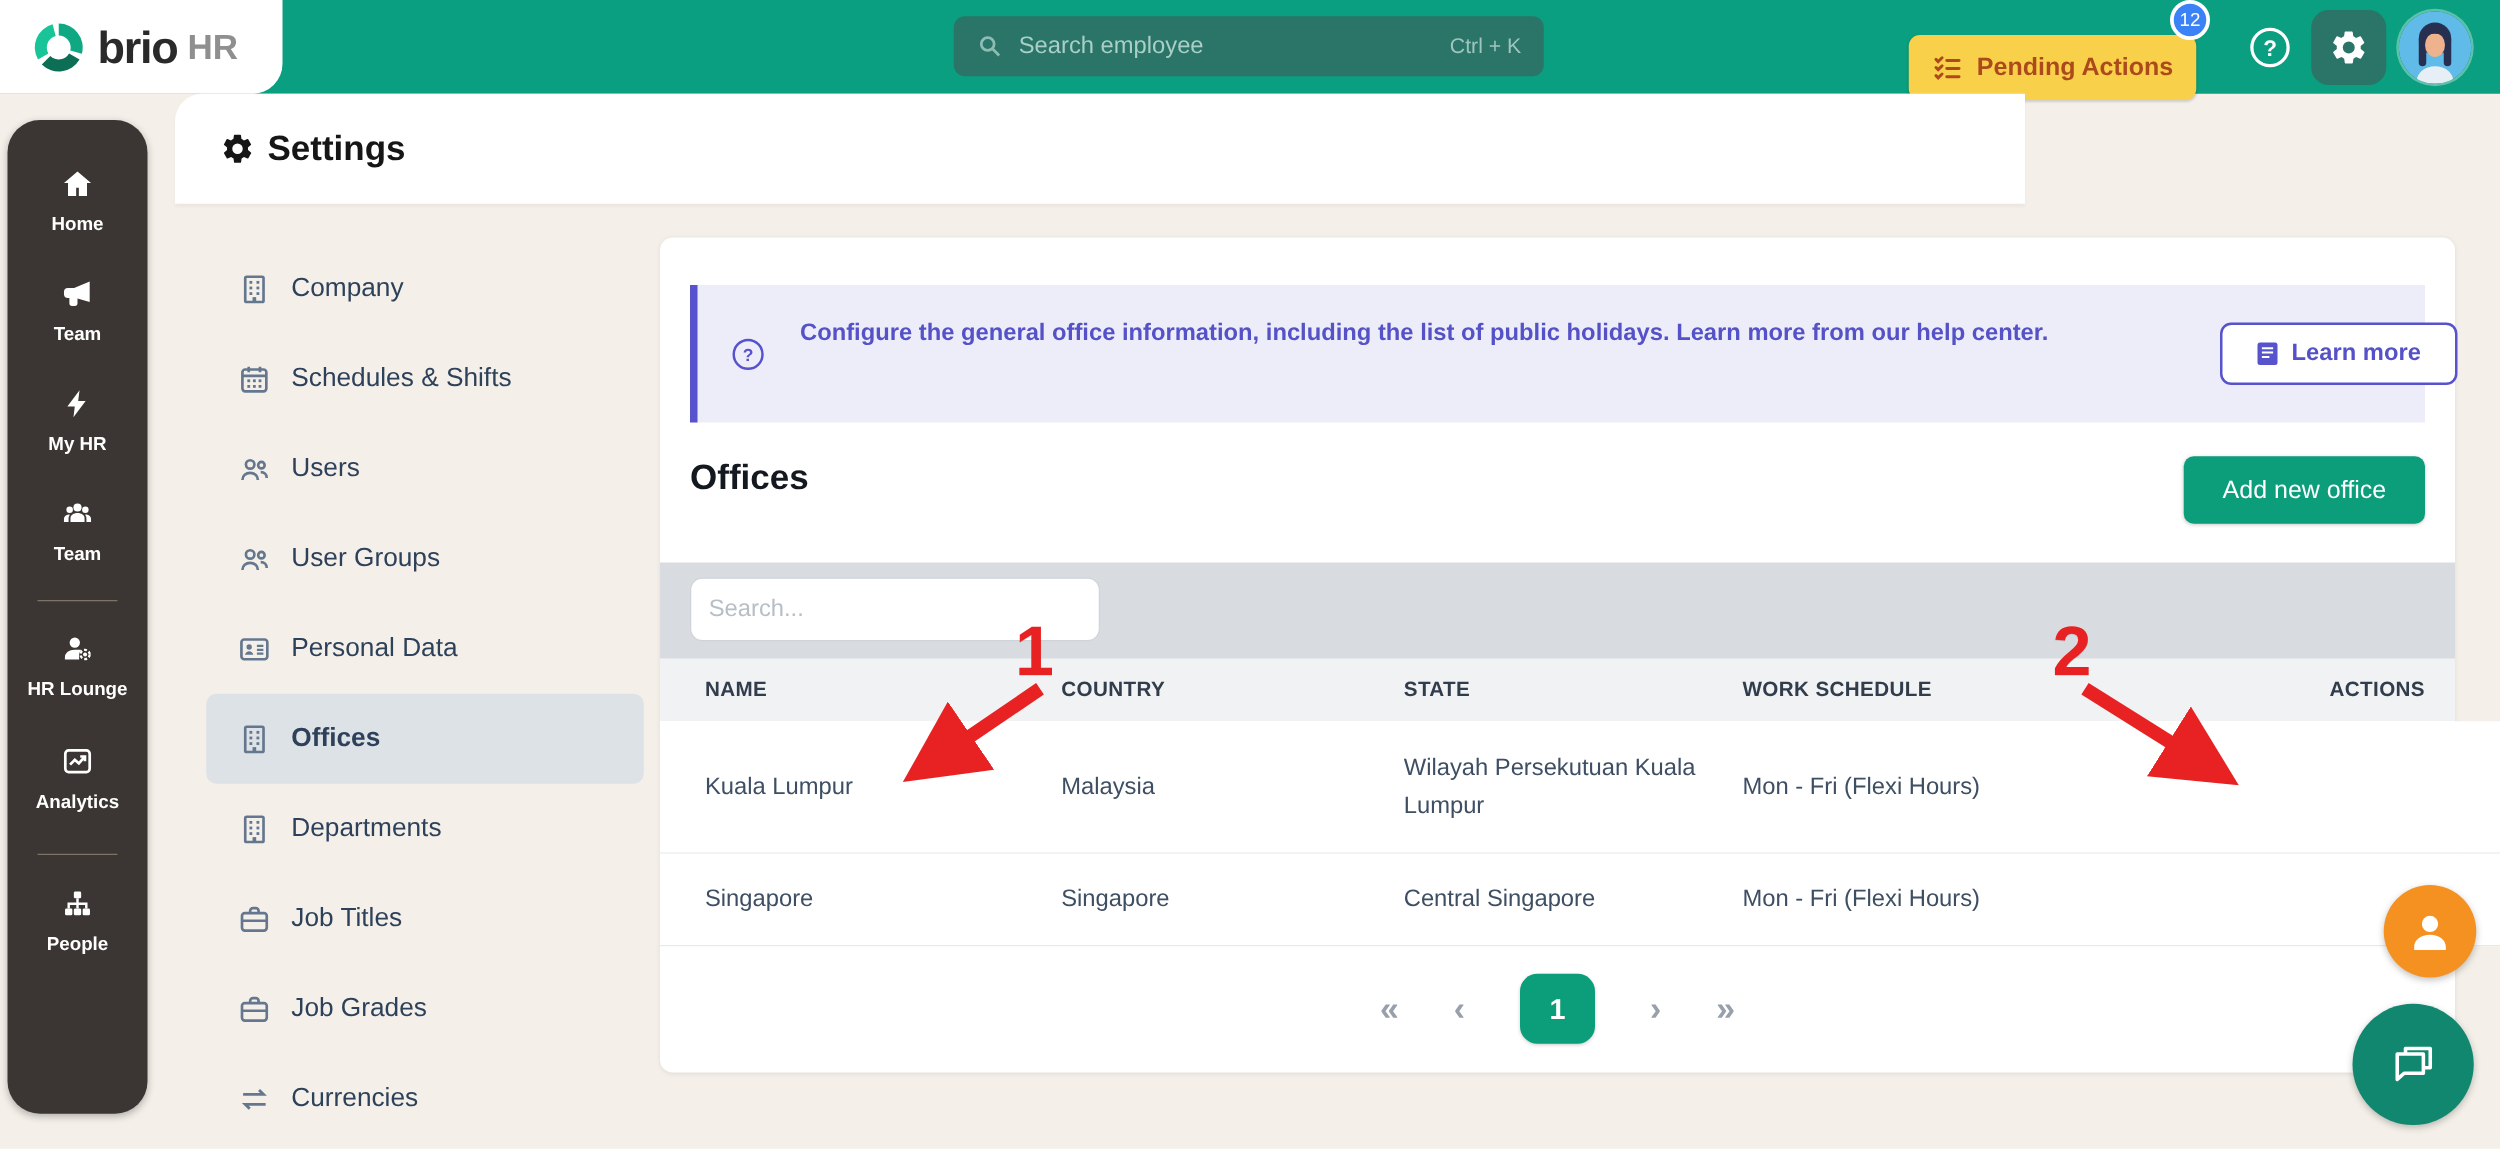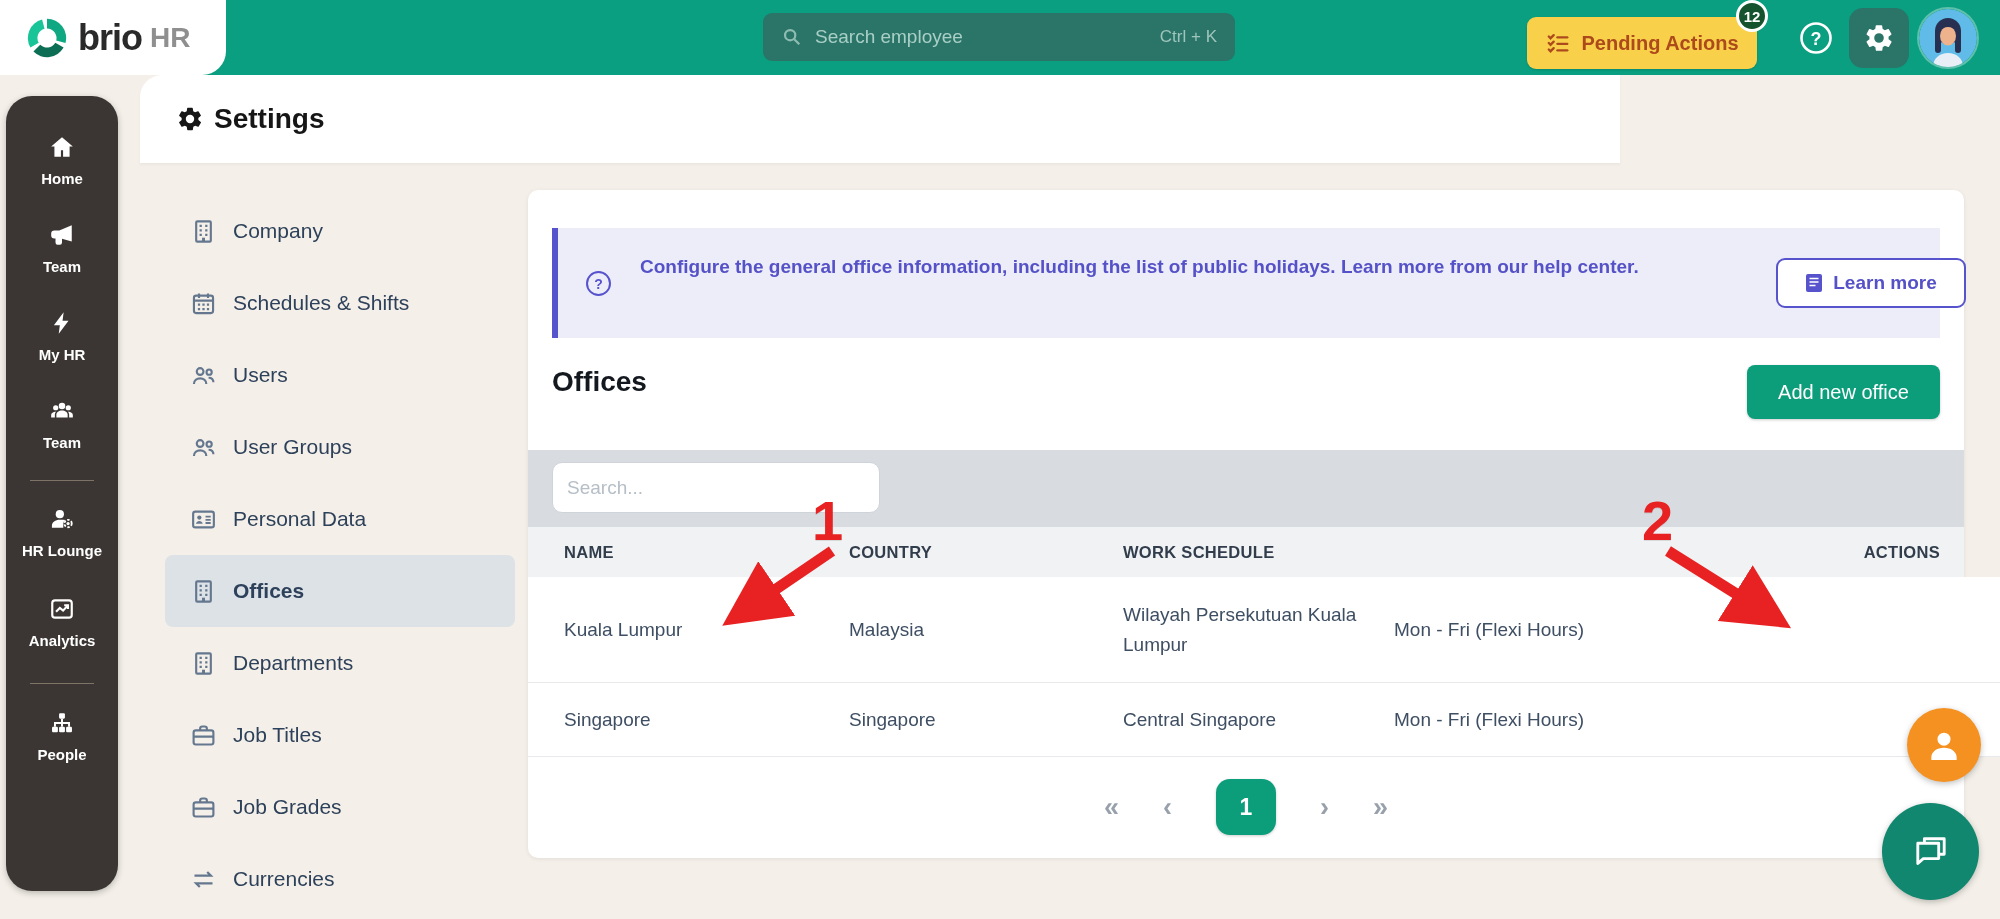--- a/index.html
+++ b/index.html
@@ -10,25 +10,25 @@
   .topbar{left:0;top:0;width:2000px;height:75px;background:#0a9f80;}
   .logo-box{left:0;top:0;width:226px;height:75px;background:#fff;border-radius:0 0 24px 0;
             display:flex;align-items:center;padding-left:24px;box-sizing:border-box;}
   .logo-text{font-size:36px;font-weight:800;color:#2a2a2a;letter-spacing:-1px;margin-left:8px;}
   .logo-hr{font-size:28px;font-weight:800;color:#8f8f8f;letter-spacing:0;}
   .search-pill{left:763px;top:13px;width:472px;height:48px;background:#2a7568;border-radius:9px;
                display:flex;align-items:center;padding:0 18px;box-sizing:border-box;}
   .search-pill .ph{color:#a9cfc6;font-size:19px;margin-left:10px;background:transparent;border:none;outline:none;flex:1;font-family:"Liberation Sans",sans-serif;}
   .search-pill .ph::placeholder{color:#a9cfc6;}
   .shortcut{color:#9ec4bc;font-size:17px;}
-  .pending-btn{left:1527px;top:17px;width:230px;height:52px;background:#f8d04a;border-radius:9px;
+  .pending-btn{left:1527px;top:28px;width:230px;height:52px;background:#f8d04a;border-radius:9px;
                display:flex;align-items:center;justify-content:center;gap:10px;
                color:#ad4a1c;font-size:20px;font-weight:800;box-shadow:0 1px 2px rgba(0,0,0,.15);}
-  .badge{left:1736px;top:0px;width:32px;height:32px;background:#14532d;border:3px solid #fff;border-radius:50%;
-         box-sizing:border-box;display:flex;align-items:center;justify-content:center;color:#fff;font-size:15px;font-weight:700;}
+  .badge{left:1736px;top:0px;width:32px;height:32px;background:#3b82f6;border:3px solid #fff;border-radius:50%;
+         box-sizing:border-box;display:flex;align-items:center;justify-content:center;color:#fff;font-size:15px;font-weight:400;}
   .help-btn{left:1798px;top:20px;width:36px;height:36px;}
   .gear-btn{left:1849px;top:8px;width:60px;height:60px;background:#2a7568;border-radius:14px;
             display:flex;align-items:center;justify-content:center;}
   .avatar{left:1919px;top:9px;width:58px;height:58px;border-radius:50%;overflow:hidden;box-shadow:0 0 0 2px rgba(255,255,255,.35);}
   
   .header-bar{left:140px;top:75px;width:1480px;height:88px;background:#fff;border-radius:22px 0 0 0;
               display:flex;align-items:center;padding-left:36px;box-sizing:border-box;gap:10px;
               box-shadow:0 2px 3px rgba(0,0,0,.04);}
   .header-title{font-size:28px;font-weight:800;color:#161616;}
   
@@ -387,20 +387,21 @@
   <div class="abs add-btn">
     <span>Add new office</span>
   </div>
 
   <div class="abs gray-band"></div>
   <input class="abs tbl-search" placeholder="Search..." style="">
 
   <div class="abs thead">
     <span class="c1">NAME</span>
     <span class="c2">COUNTRY</span>
+    <span class="c3">STATE</span>
     <span class="c4">WORK SCHEDULE</span>
     <span class="c5">ACTIONS</span>
   </div>
 
   <div class="abs trow" style="top:387px;height:106px;">
     <span class="c1">Kuala Lumpur</span>
     <span class="c2">Malaysia</span>
     <span class="c3">Wilayah Persekutuan Kuala Lumpur</span>
     <span class="c4">Mon - Fri (Flexi Hours)</span>
     <span class="c5">

